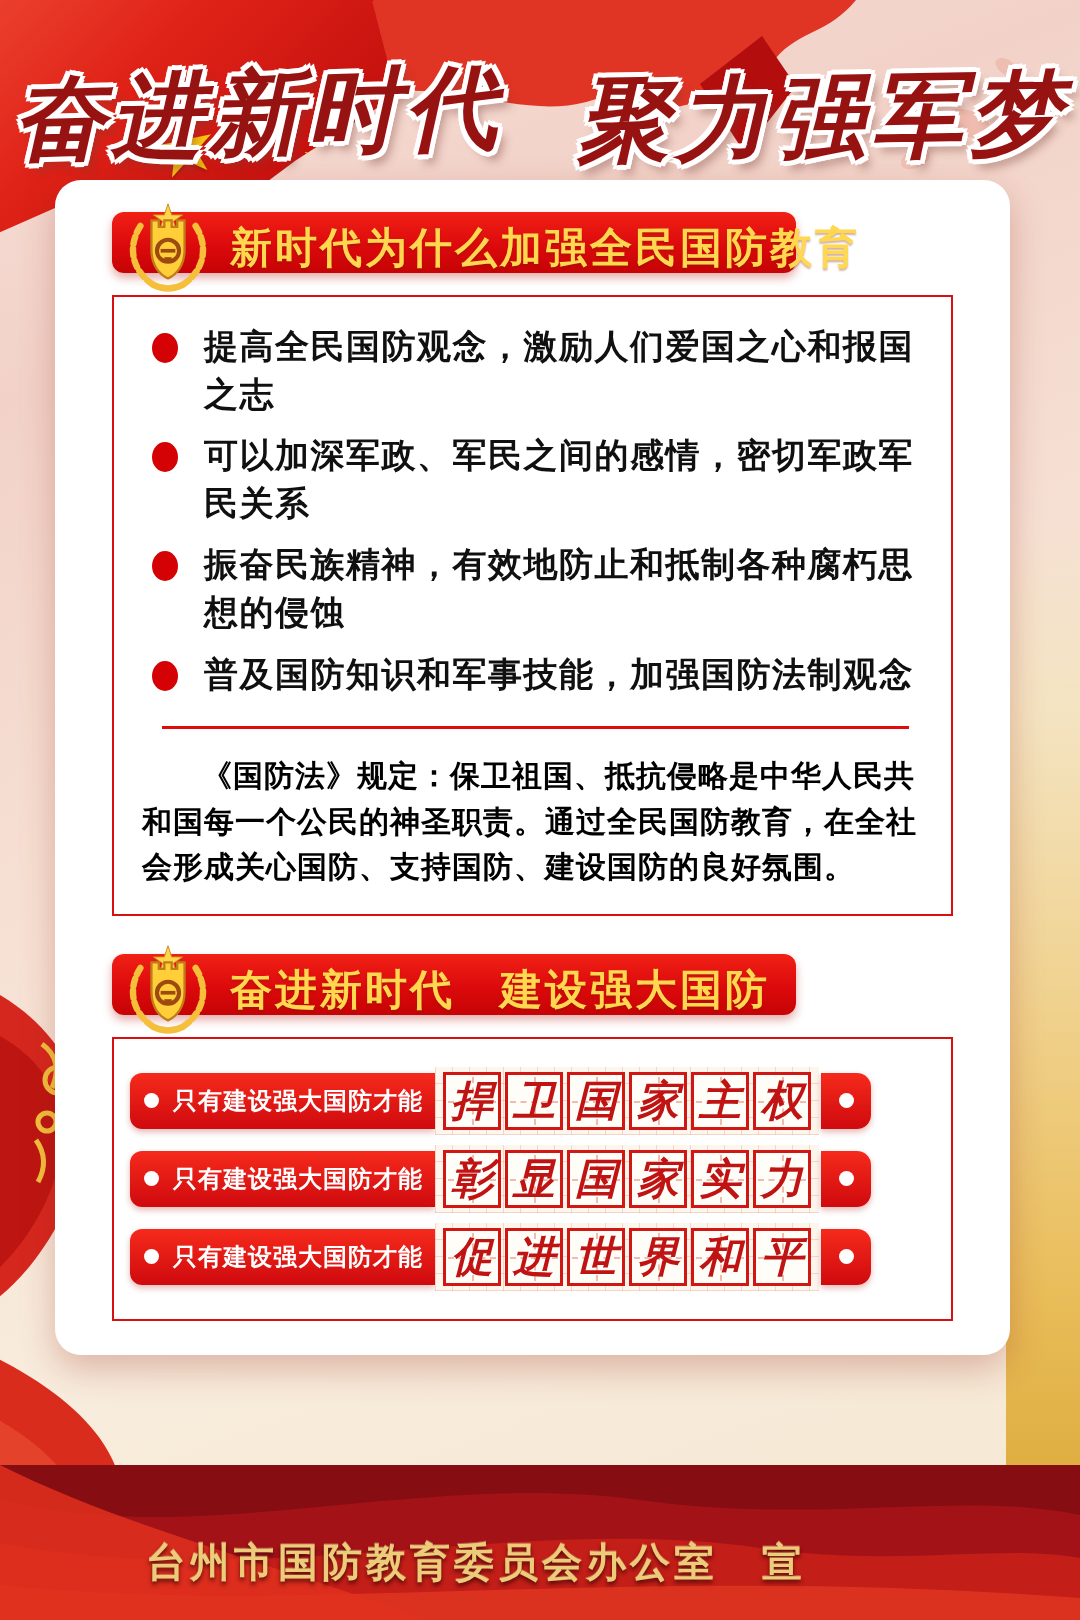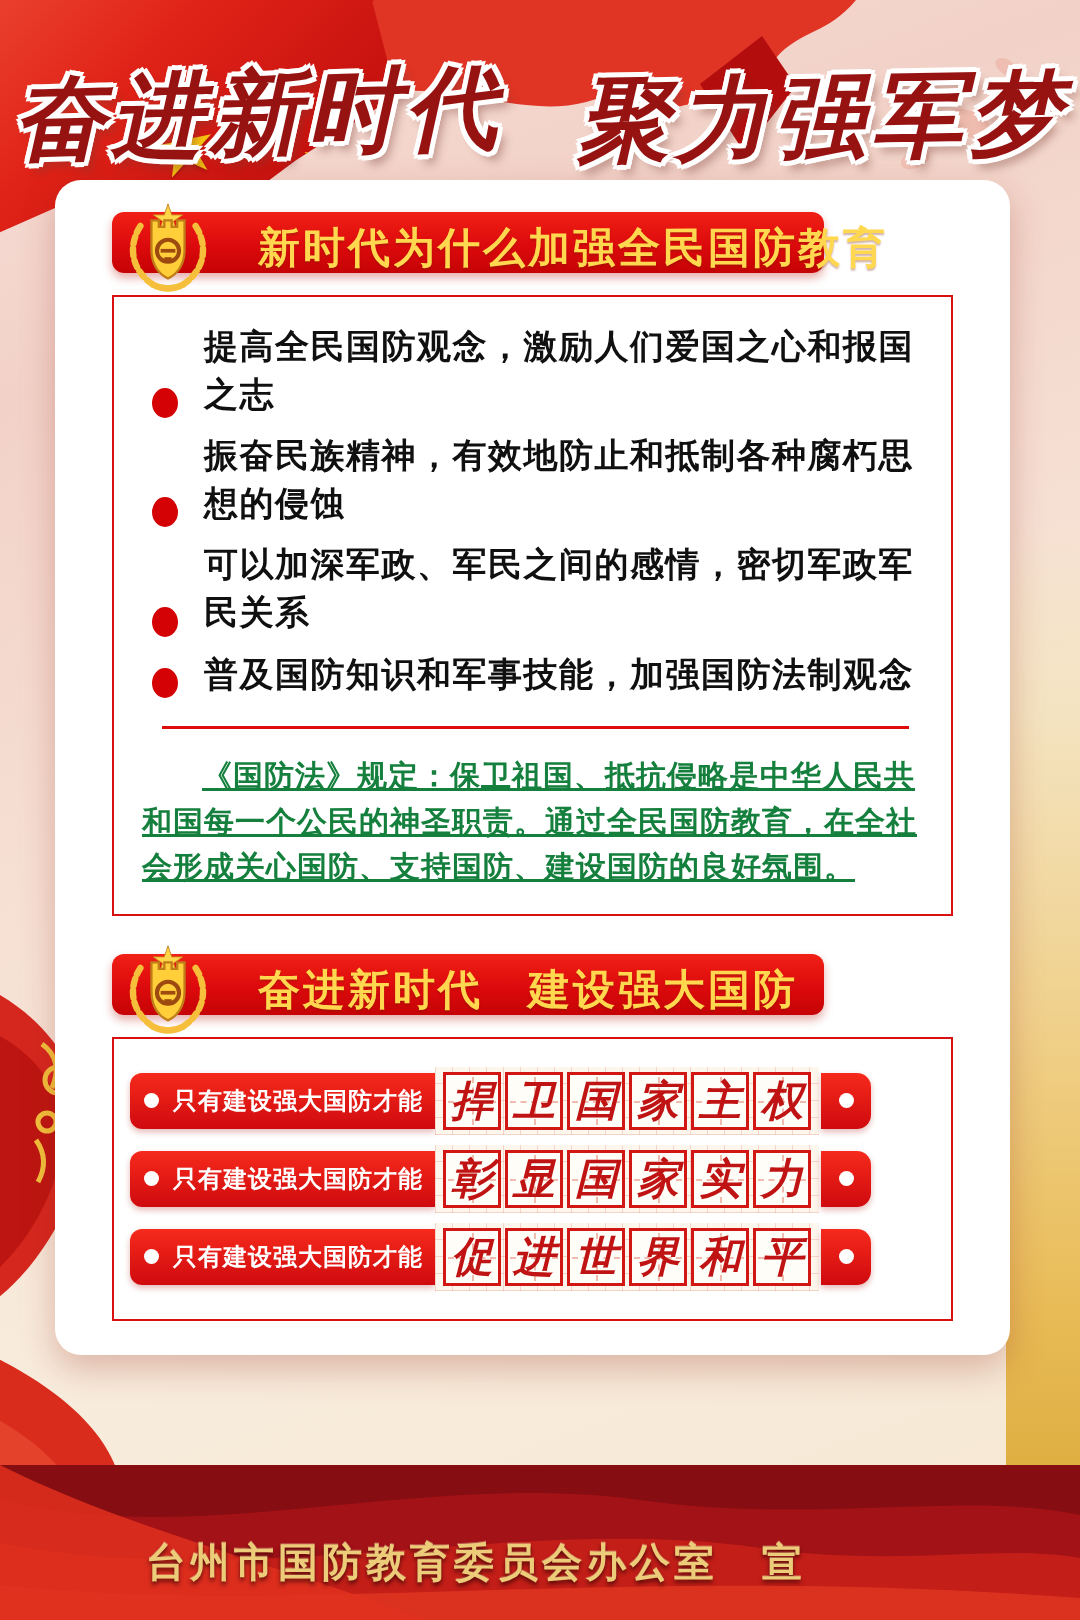--- a/index.html
+++ b/index.html
@@ -32,32 +32,32 @@
     text-shadow:-4px -4px 0 #fff,4px -4px 0 #fff,-4px 4px 0 #fff,4px 4px 0 #fff,0 -5px 0 #fff,0 5px 0 #fff,-5px 0 0 #fff,5px 0 0 #fff,6px 9px 10px rgba(120,60,50,.45);
     transform:rotate(-1.5deg);}
   .title-part.t2{transform:rotate(-1deg) translateY(4px);}
   
   .card{position:absolute;left:55px;top:180px;width:955px;z-index:5;box-sizing:border-box;
     background:#fff;border-radius:26px;box-shadow:0 14px 34px rgba(150,40,30,.28);
     padding:32px 57px 34px;}
   
   .banner{position:relative;width:684px;height:61px;margin:0 0 22px 0;border-radius:12px;
     background:linear-gradient(180deg,#f12015 0%,#dc0a0c 55%,#c60305 100%);
-    box-shadow:0 5px 10px rgba(180,20,10,.35);padding-left:28px;}
+    box-shadow:0 5px 10px rgba(180,20,10,.35);}
   .banner .emblem{position:absolute;left:10px;top:-10px;width:92px;height:92px;}
   .banner-text{display:block;padding-left:118px;line-height:72px;font-size:42px;font-weight:bold;
     color:#ffd84f;letter-spacing:3px;white-space:nowrap;text-shadow:0 2px 2px rgba(120,30,0,.35);}
   
   .content-box{border:2px solid #d8100f;background:#fff;padding:26px 24px 24px 26px;margin-bottom:38px;}
-  .bullet-item{display:flex;align-items:flex-end;margin-bottom:14px;}
+  .bullet-item{display:flex;align-items:flex-start;margin-bottom:14px;}
   .bullet-item:last-child{margin-bottom:0;}
   .bullet-dot{flex:0 0 auto;width:26px;height:30px;border-radius:50%;background:#d40204;margin:10px 26px 0 12px;}
   .bullet-text{margin:0;font-size:34px;font-weight:bold;color:#101010;line-height:1.4;letter-spacing:1.5px;}
   .divider{height:3px;background:#e00c0c;margin:28px 18px 24px 22px;}
-  .law-note{margin:0 2px;font-size:30px;font-weight:bold;color:#15803d;line-height:1.52;letter-spacing:1px;text-indent:2em;text-decoration:underline;}
+  .law-note{margin:0 2px;font-size:30px;font-weight:bold;color:#000000;line-height:1.52;letter-spacing:1px;text-indent:2em;}
   
   .slogan-box{padding:18px 12px;margin-bottom:0;}
   .slogan-row{display:flex;align-items:center;margin:10px 4px;}
   .slogan-band{display:flex;align-items:center;height:56px;border-radius:12px 0 0 12px;
     background:linear-gradient(180deg,#f62a1c,#cf0a0e);padding:0 12px 0 14px;
     box-shadow:0 3px 6px rgba(170,20,10,.3);}
   .band-dot{width:15px;height:15px;border-radius:50%;background:#fff;margin-right:14px;}
   .slogan-prefix{color:#fff;font-size:24px;font-weight:bold;letter-spacing:1px;white-space:nowrap;}
   .tiles{display:flex;gap:4px;padding:5px 8px;background-color:#fcf6ec;
     background-image:repeating-linear-gradient(0deg,rgba(218,80,60,.20) 0 1px,transparent 1px 17px),
@@ -141,25 +141,25 @@
     </div>
 
     <div class="content-box">
       <div class="bullet-list">
         <div class="bullet-item">
           <span class="bullet-dot"></span>
           <p class="bullet-text">提高全民国防观念，激励人们爱国之心和报国之志</p>
         </div>
         <div class="bullet-item">
           <span class="bullet-dot"></span>
+          <p class="bullet-text">可以加深军政、军民之间的感情，密切军政军民关系</p>
+        </div>
+        <div class="bullet-item">
+          <span class="bullet-dot"></span>
           <p class="bullet-text">振奋民族精神，有效地防止和抵制各种腐朽思想的侵蚀</p>
-        </div>
-        <div class="bullet-item">
-          <span class="bullet-dot"></span>
-          <p class="bullet-text">可以加深军政、军民之间的感情，密切军政军民关系</p>
         </div>
         <div class="bullet-item">
           <span class="bullet-dot"></span>
           <p class="bullet-text">普及国防知识和军事技能，加强国防法制观念</p>
         </div>
       </div>
       <div class="divider"></div>
       <p class="law-note">《国防法》规定：保卫祖国、抵抗侵略是中华人民共和国每一个公民的神圣职责。通过全民国防教育，在全社会形成关心国防、支持国防、建设国防的良好氛围。</p>
     </div>
 

